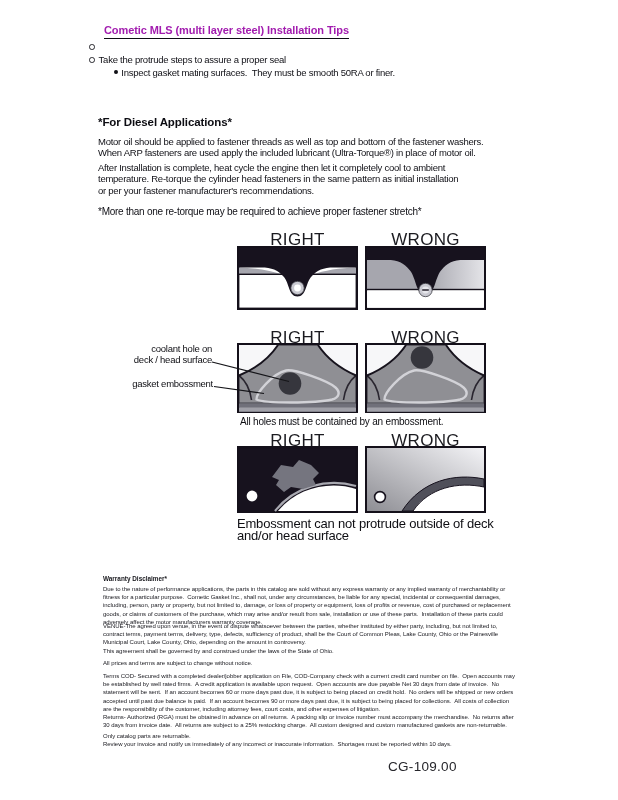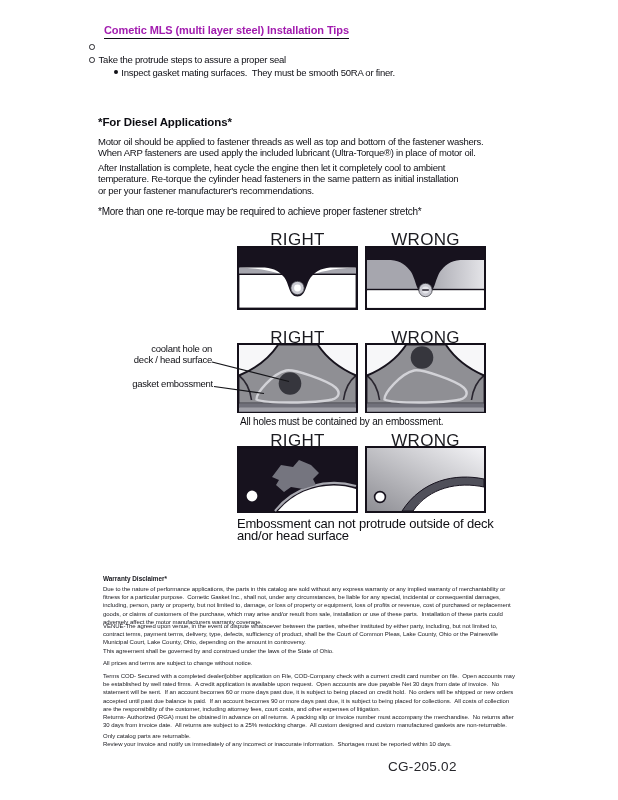--- a/index.html
+++ b/index.html
@@ -204,15 +204,15 @@
     </div>
   <div class="abs fineprint" style="left:103px;top:713px">
       <div>Returns- Authorized (RGA) must be obtained in advance on all returns.  A packing slip or invoice number must accompany the merchandise.  No returns after</div>
       <div>30 days from invoice date.  All returns are subject to a 25% restocking charge.  All custom designed and custom manufactured gaskets are non-returnable.</div>
     </div>
   <div class="abs fineprint" style="left:103px;top:732px">
       <div>Only catalog parts are returnable.</div>
       <div>Review your invoice and notify us immediately of any incorrect or inaccurate information.  Shortages must be reported within 10 days.</div>
     </div>
 
-  <div class="abs code" style="left:388px;top:759px">CG-205.02</div>
+  <div class="abs code" style="left:388px;top:759px">CG-109.00</div>
 
 </div>
 
 </body></html>

